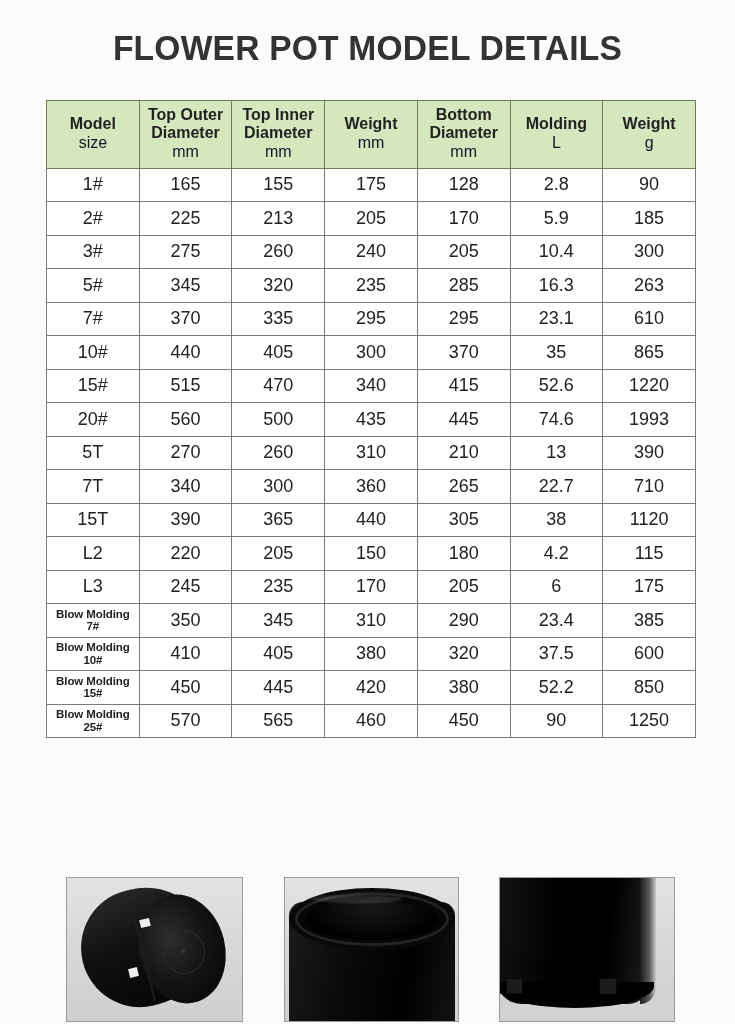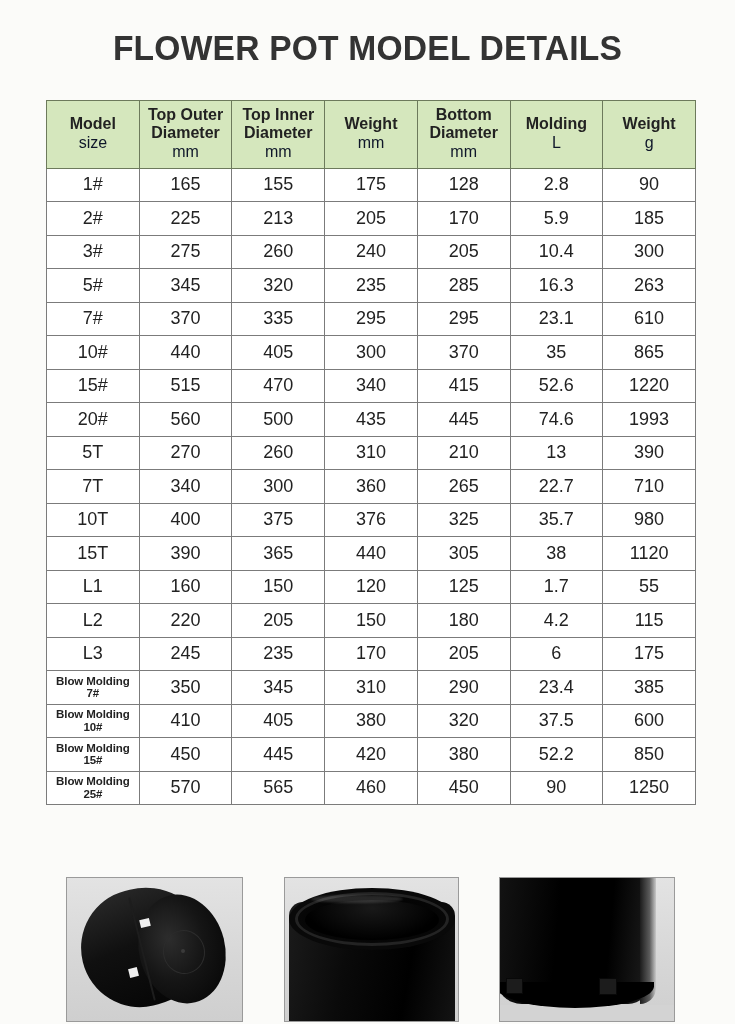--- a/index.html
+++ b/index.html
@@ -415,45 +415,27 @@
           <tr>
             <td class="model-cell">7T</td>
             <td>340</td>
             <td>300</td>
             <td>360</td>
             <td>265</td>
             <td>22.7</td>
             <td>710</td>
           </tr>
           <tr>
-            <td class="model-cell">10T</td>
-            <td>400</td>
-            <td>375</td>
-            <td>376</td>
-            <td>325</td>
-            <td>35.7</td>
-            <td>980</td>
-          </tr>
-          <tr>
             <td class="model-cell">15T</td>
             <td>390</td>
             <td>365</td>
             <td>440</td>
             <td>305</td>
             <td>38</td>
             <td>1120</td>
-          </tr>
-          <tr>
-            <td class="model-cell">L1</td>
-            <td>160</td>
-            <td>150</td>
-            <td>120</td>
-            <td>125</td>
-            <td>1.7</td>
-            <td>55</td>
           </tr>
           <tr>
             <td class="model-cell">L2</td>
             <td>220</td>
             <td>205</td>
             <td>150</td>
             <td>180</td>
             <td>4.2</td>
             <td>115</td>
           </tr>

